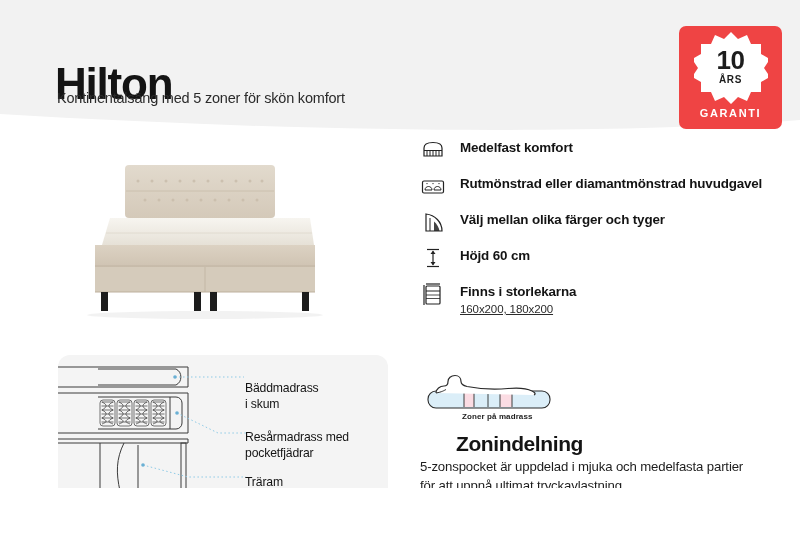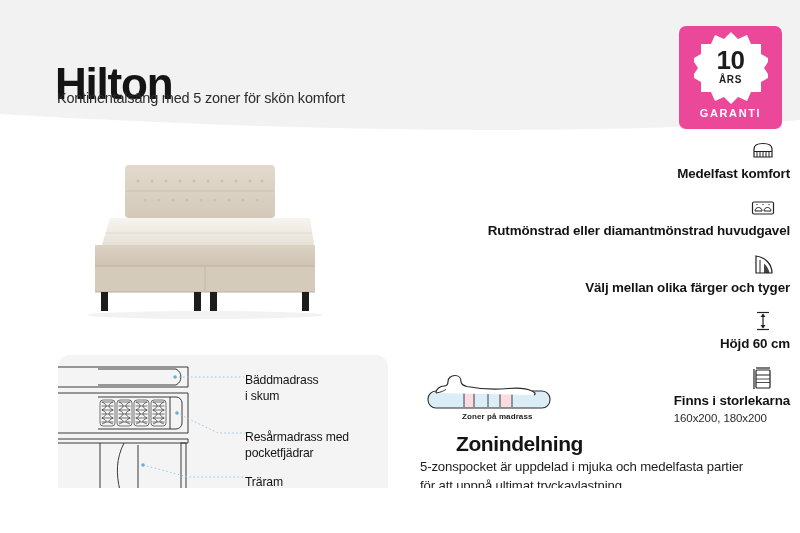--- a/index.html
+++ b/index.html
@@ -27,21 +27,21 @@
   }
   .subtitle{
     position:absolute;left:57px;top:90px;
     font-size:14.5px;font-weight:400;color:#2b2b2b;
     letter-spacing:-0.2px;z-index:3;
   }
 
   
   .badge{
     position:absolute;left:679px;top:26px;width:103px;height:103px;
-    background:#ec4899;border-radius:7px;z-index:4;
+    background:#ef4444;border-radius:7px;z-index:4;
     display:flex;flex-direction:column;align-items:center;justify-content:flex-start;
   }
   .badge-star{position:relative;width:74px;height:74px;margin-top:5px;}
   .badge-star svg{position:absolute;left:0;top:0;}
   .badge-num{
     position:absolute;left:0;top:14px;width:74px;text-align:center;
     font-size:26px;font-weight:bold;color:#1d1d1d;letter-spacing:-0.5px;
   }
   .badge-years{
     position:absolute;left:0;top:43px;width:74px;text-align:center;
@@ -51,47 +51,47 @@
     font-size:11px;font-weight:bold;color:#ffffff;letter-spacing:1.6px;
     margin-top:2px;
   }
 
   
   .bed-photo{position:absolute;left:62px;top:145px;width:300px;height:190px;z-index:2;}
 
   
   .features{position:absolute;left:420px;top:138px;width:370px;z-index:3;}
   .feature-row{
-    display:flex;align-items:flex-end;
-    margin-bottom:12px;min-height:22px;flex-direction:column;
+    display:flex;align-items:flex-start;
+    margin-bottom:12px;min-height:22px;
   }
   .feature-icon{
     width:26px;height:24px;flex:0 0 26px;margin-right:14px;
     display:flex;align-items:center;justify-content:center;
   }
   .feature-texts{padding-top:2px;}
   .feature-label{
     font-size:13.4px;font-weight:bold;color:#141414;letter-spacing:-0.15px;
     line-height:1.25;
   }
   .feature-sub{
-    font-size:11.5px;font-weight:400;color:#2b2b2b;margin-top:2px;letter-spacing:-0.1px;
+    font-size:11.5px;font-weight:400;color:#2b2b2b;margin-top:2px;letter-spacing:-0.1px;text-decoration:underline;
   }
 
   
   .cross-panel{
     position:absolute;left:58px;top:355px;width:330px;height:148px;
     background:#f4f4f4;border-radius:12px;z-index:1;
   }
   .cross-svg{position:absolute;left:58px;top:355px;z-index:2;}
   .cross-labels{position:absolute;left:245px;top:370px;width:160px;z-index:3;}
   .cs-label{
     font-size:12.2px;color:#141414;line-height:1.28;letter-spacing:-0.15px;
   }
-  .cs-1{position:absolute;left:0;top:3px;}
+  .cs-1{position:absolute;left:0;top:11px;}
   .cs-2{position:absolute;left:0;top:60px;}
   .cs-3{position:absolute;left:0;top:105px;text-align:center;}
 
   
   .zone-illus{position:absolute;left:422px;top:365px;z-index:3;}
   .zone-caption{
     position:absolute;left:462px;top:412px;
     font-size:8px;color:#1d1d1d;letter-spacing:0.1px;z-index:3;font-weight:bold;
   }
   .zone-title{

